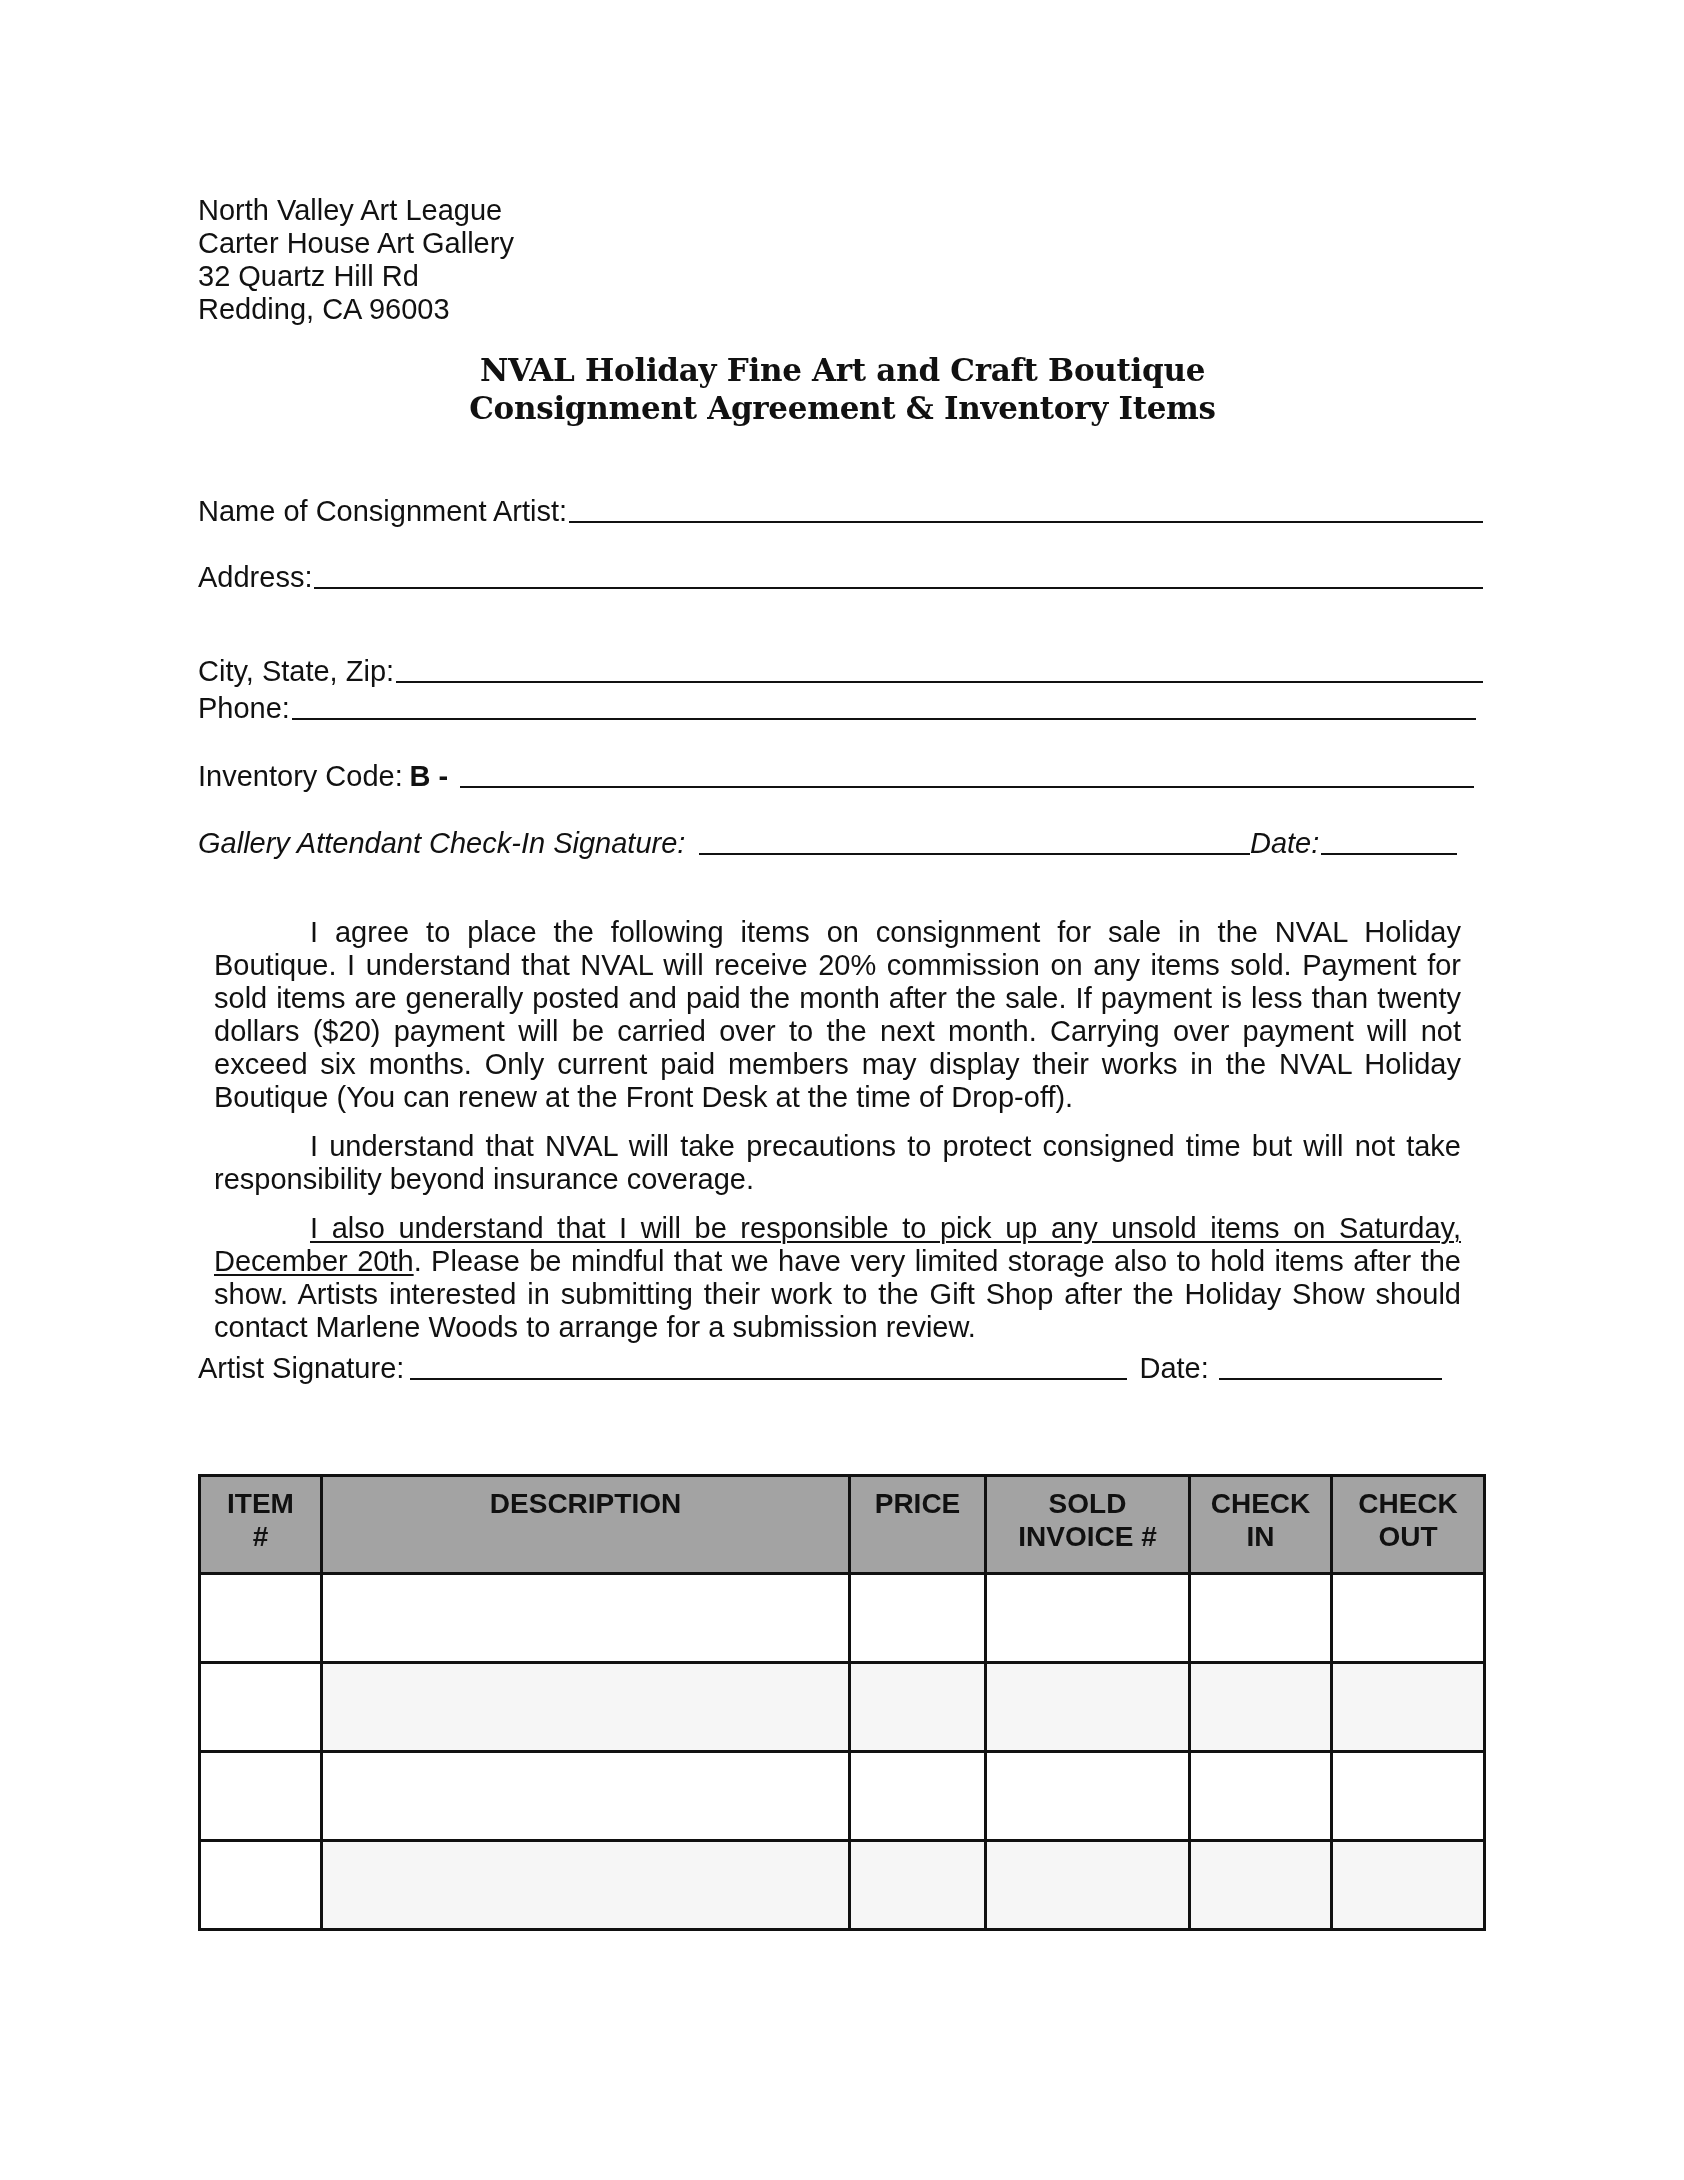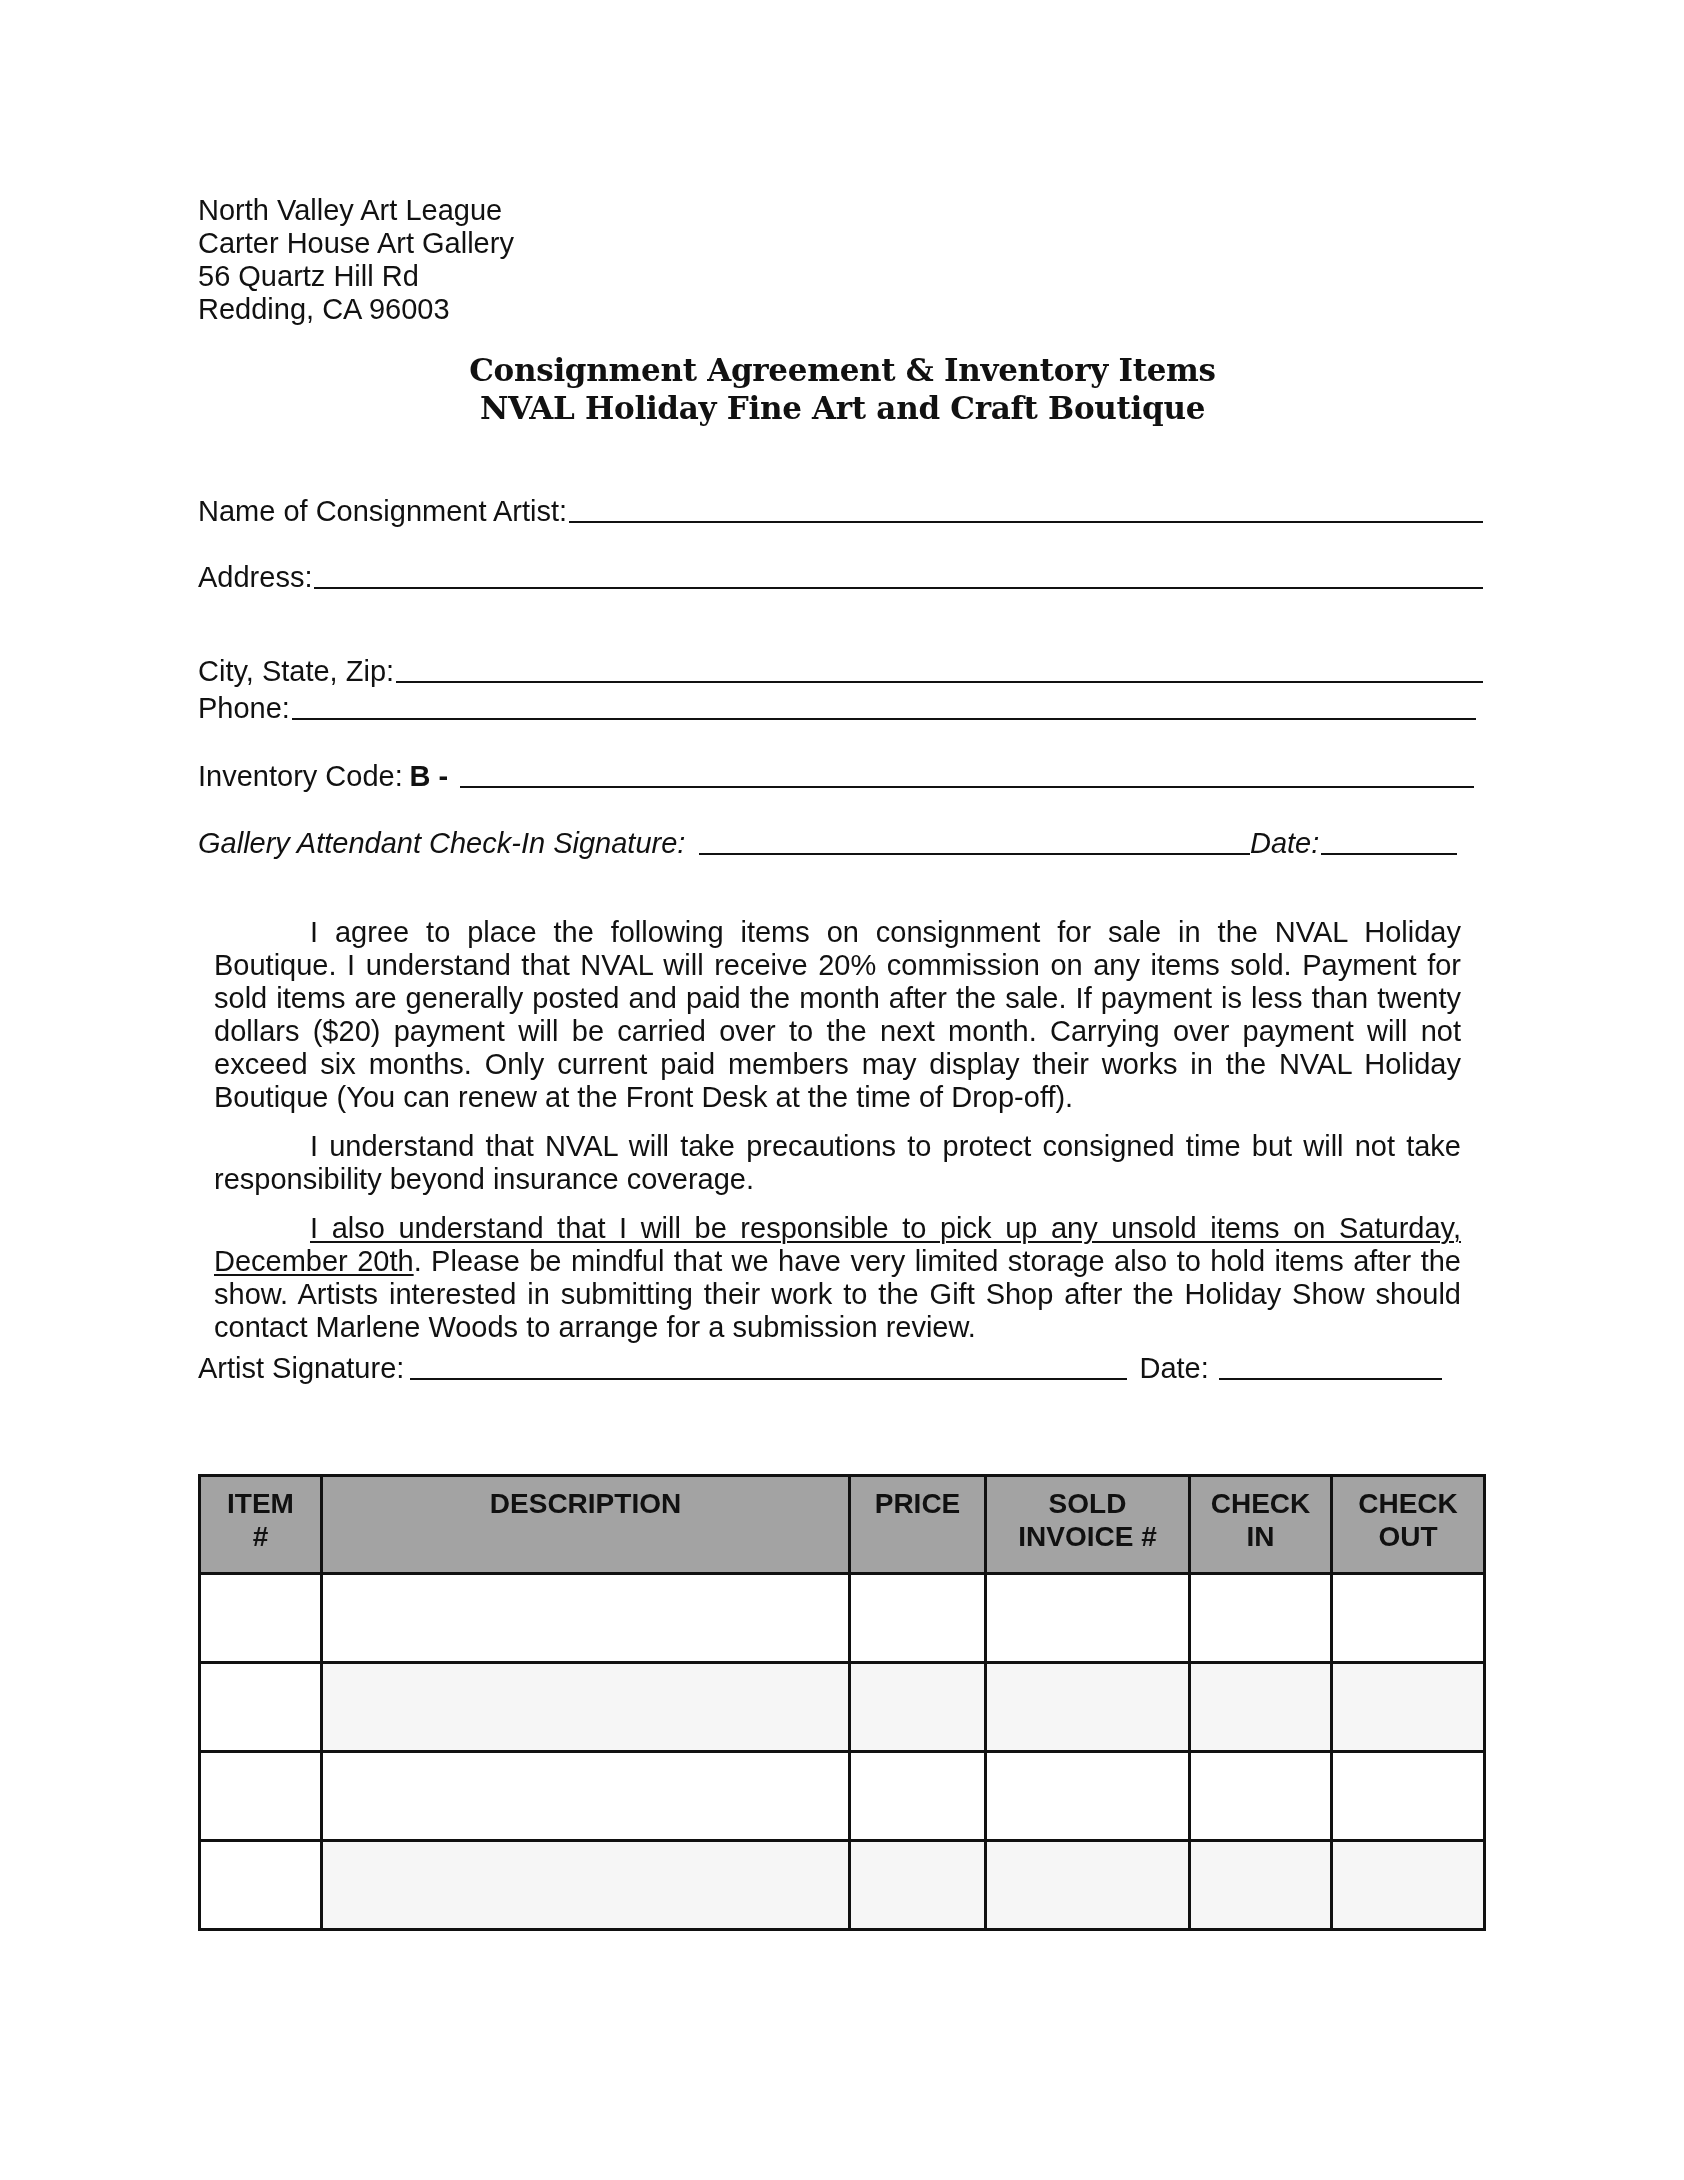--- a/index.html
+++ b/index.html
@@ -30,27 +30,27 @@
   table.inv td { height: 86px; background: #ffffff; }
   table.inv tr.alt td { background: #f6f6f6; }
   table.inv tr.alt td.itemcell { background: #ffffff; }
 </style>
 </head>
 <body>
 
 <div class="abs addr">
   <div>North Valley Art League</div>
   <div>Carter House Art Gallery</div>
-  <div>56 Quartz Hill Rd</div>
+  <div>32 Quartz Hill Rd</div>
   <div>Redding, CA 96003</div>
 </div>
 
 <div class="abs title">
+  <div>NVAL Holiday Fine Art and Craft Boutique</div>
   <div>Consignment Agreement &amp; Inventory Items</div>
-  <div>NVAL Holiday Fine Art and Craft Boutique</div>
 </div>
 
 <div class="abs field" style="top:491px;">
   <span class="lbl">Name of Consignment Artist:</span>
   <span class="line"></span>
 </div>
 
 <div class="abs field" style="top:557px;">
   <span class="lbl">Address:</span>
   <span class="line"></span>

